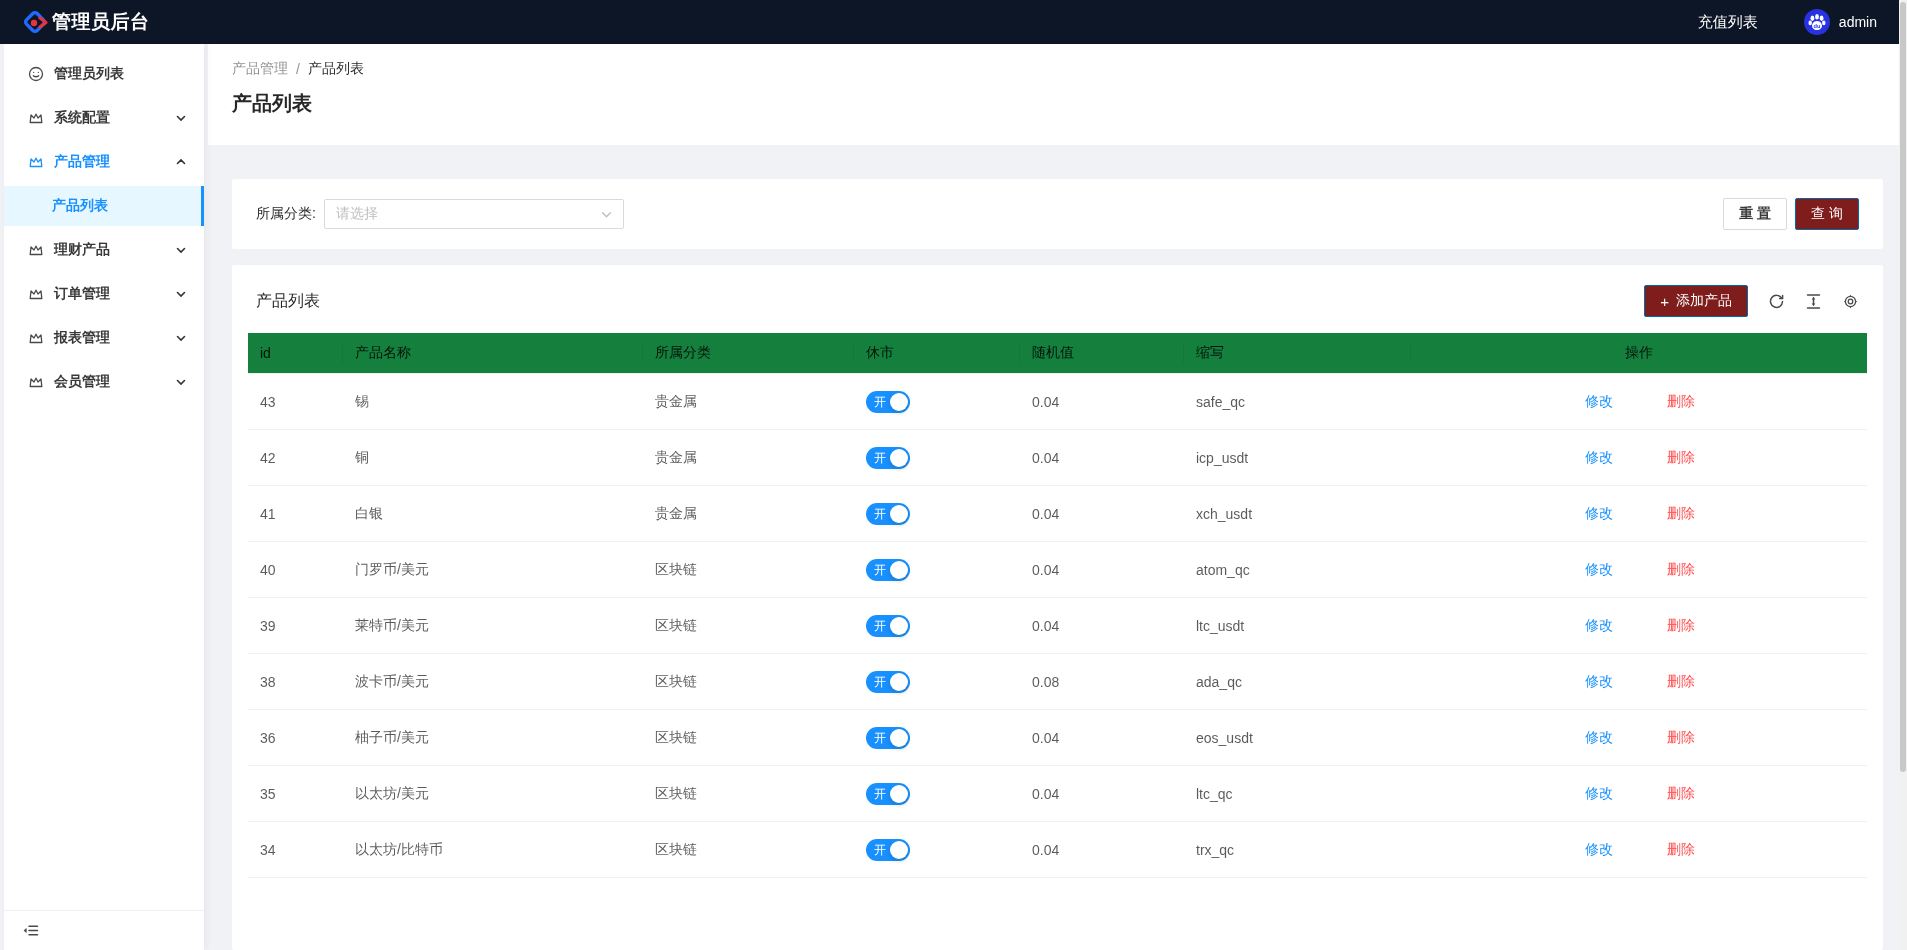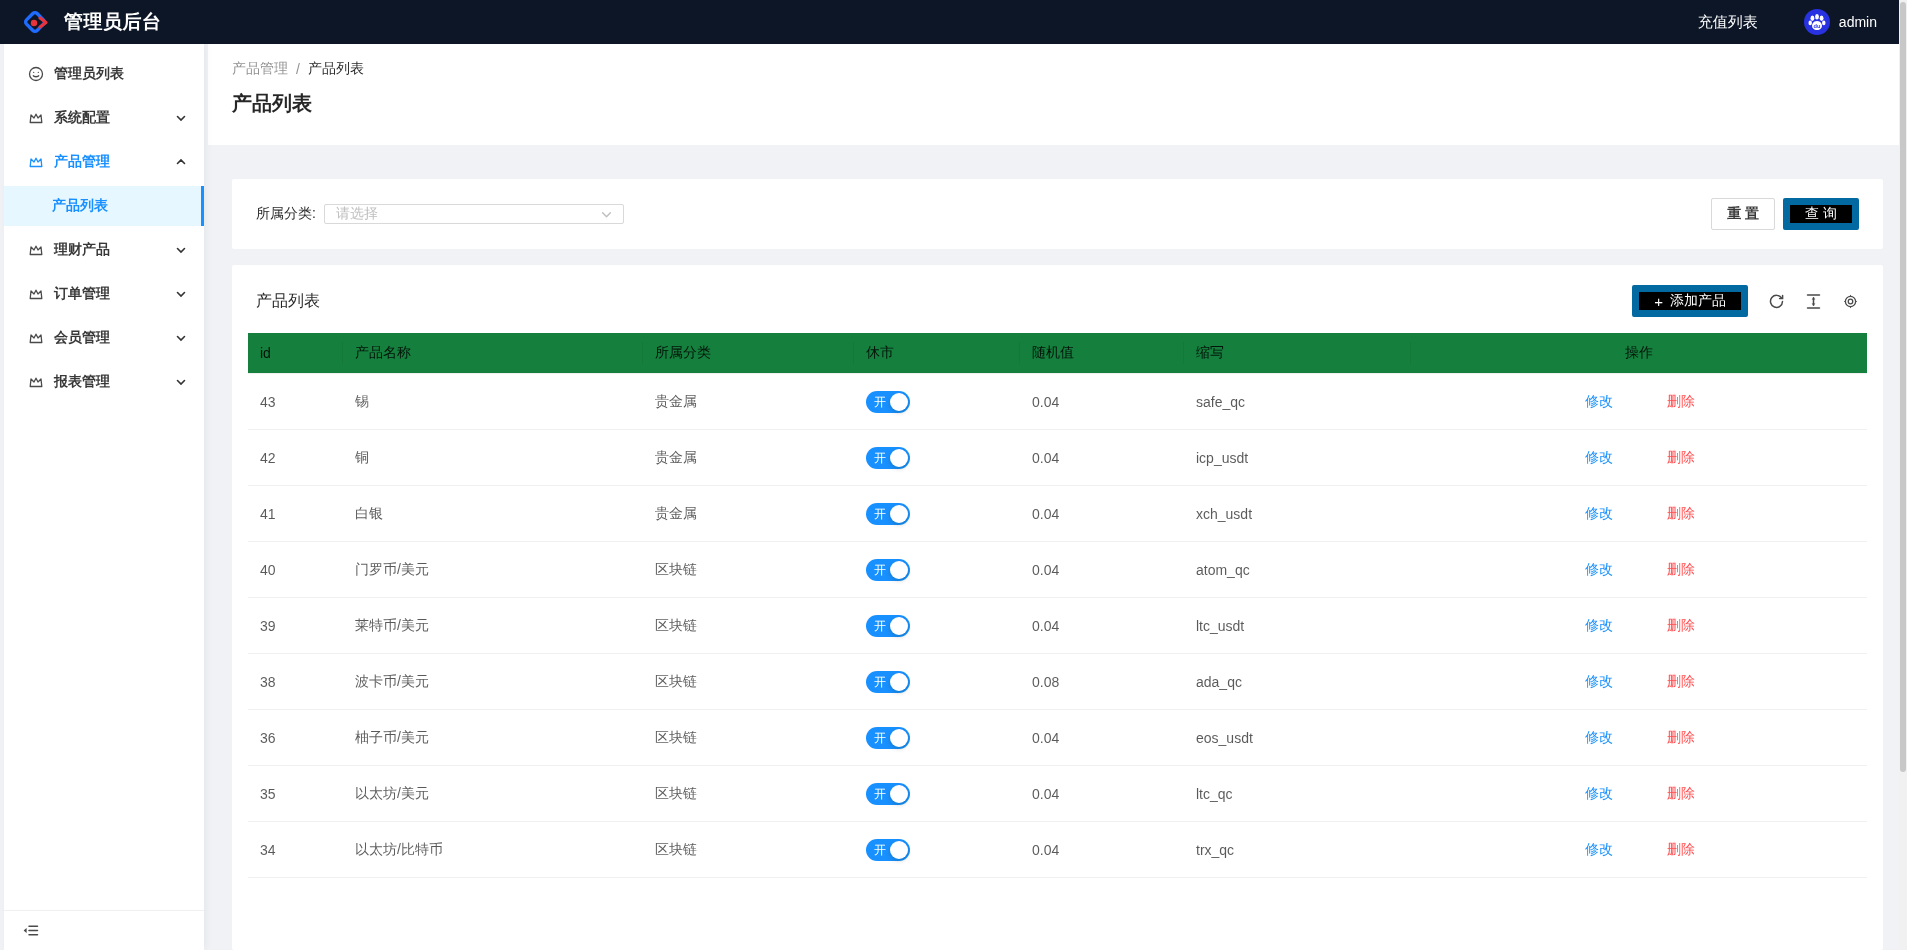--- a/index.html
+++ b/index.html
@@ -3,21 +3,21 @@
 <meta charset="utf-8">
 <style>
   * { margin:0; padding:0; box-sizing:border-box; }
   html,body { width:1907px; height:950px; overflow:hidden; }
   body { font-family:"Liberation Sans","DejaVu Sans",sans-serif; font-size:14px; color:rgba(0,0,0,.65); }
   .app { position:relative; width:1907px; height:950px; background:#f0f2f5; overflow:hidden; }
 
   
   .topbar { position:absolute; top:0; left:0; right:0; height:44px; background:#0d1626; display:flex; align-items:center; padding:0 30px 0 20px; z-index:30; }
   .logo { display:flex; align-items:center; }
-  .brand { color:#fff; font-size:19px; font-weight:bold; margin-left:14px; letter-spacing:.5px; }
+  .brand { color:#fff; font-size:19px; font-weight:bold; margin-left:2px; letter-spacing:.5px; }
   .topnav { margin-left:auto; display:flex; align-items:center; gap:34px; margin-right:46px;flex-direction:column; }
   .topnav-item { color:#fff; font-size:15px; cursor:pointer; padding:4px 0; }
   .user { display:flex; align-items:center; gap:9px; cursor:pointer; }
   .avatar { width:26px; height:26px; border-radius:50%; background:#2932e1; display:flex; align-items:center; justify-content:center; overflow:hidden; }
   .username { color:#fff; font-size:14px; }
 
   
   .sidebar { position:absolute; top:44px; left:4px; bottom:0; width:200px; background:#fff; box-shadow:2px 0 8px rgba(29,35,41,.05); z-index:20;font-weight:bold; }
   .menu { padding-top:6px; }
   .menu-item { height:40px; margin:4px 0; padding:0 18px 0 24px; display:flex; align-items:center; cursor:pointer; color:rgba(0,0,0,.78); font-size:14px; }
@@ -33,27 +33,27 @@
   .page-head { position:absolute; top:44px; left:208px; right:0; height:101px; background:#fff; padding:16px 24px 0; }
   .breadcrumb { font-size:14px; display:flex; gap:8px; align-items:center; }
   .crumb-link { color:rgba(0,0,0,.45); cursor:pointer; }
   .crumb-sep { color:rgba(0,0,0,.45); }
   .crumb-current { color:rgba(0,0,0,.85); }
   .page-title { margin-top:12px; font-size:20px; font-weight:bold; color:rgba(0,0,0,.85); }
 
   
   .filter-card { position:absolute; top:179px; left:232px; width:1651px; height:70px; background:#fff; border-radius:2px; display:flex; align-items:center; padding:0 24px; }
   .filter-label { color:rgba(0,0,0,.85); margin-right:8px; white-space:nowrap; }
-  .select { width:300px; height:20px; border:1px solid #d9d9d9; border-radius:2px; background:#fff; display:flex; align-items:center; padding:0 11px; cursor:pointer; }
+  .select { width:300px; height:30px; border:1px solid #d9d9d9; border-radius:2px; background:#fff; display:flex; align-items:center; padding:0 11px; cursor:pointer; }
   .select-placeholder { color:#bfbfbf; flex:1; }
   .select .sel-arrow { display:flex; }
   .filter-actions { margin-left:auto; display:flex; gap:8px; }
   .btn { height:32px; border-radius:2px; padding:0 15px; font-size:14px; display:inline-flex; align-items:center; justify-content:center; cursor:pointer; white-space:nowrap; }
   .btn-default { background:#fff; border:1px solid #d9d9d9; color:rgba(0,0,0,.78);font-weight:bold; }
-  .btn-primary { background:#000000; border:7px solid #0369a1; color:#fff; }
+  .btn-primary { background:#7f1d1d; border:1px solid #0369a1; color:#fff; }
 
   .table-card { position:absolute; top:265px; left:232px; width:1651px; bottom:0; background:#fff; border-radius:2px; overflow:hidden; }
   .card-toolbar { padding:20px 24px 16px; display:flex; align-items:center; }
   .card-title { font-size:16px; font-weight:500; color:rgba(0,0,0,.85); }
   .toolbar-right { margin-left:auto; display:flex; align-items:center; gap:20px; }
   .btn-add { gap:7px; }
   .tool-icon { width:17px; height:17px; display:flex; cursor:pointer; color:rgba(0,0,0,.75); }
 
   .table-wrap { margin:0 16px; }
   table { width:100%; border-collapse:collapse; table-layout:fixed; }
@@ -186,35 +186,35 @@
             </svg>
         </span>
       </div>
 
       <div class="menu-item">
         <span class="mi-icon">
           <svg width="16" height="16" viewBox="0 0 16 16" fill="none" stroke="#4a4a4a" stroke-width="1.3">
             <path d="M2.2 12.5 L3 5 L6 8 L8 4.2 L10 8 L13 5 L13.8 12.5 Z" stroke-linejoin="round"></path>
           </svg>
         </span>
+        <span class="mi-label">报表管理</span>
+        <span class="mi-arrow">
+          <svg width="10" height="10" viewBox="0 0 10 10" fill="none" stroke="#333" stroke-width="1.6" stroke-linecap="round">
+              <path d="M1.5 3.5 L5 7 L8.5 3.5"></path>
+            </svg>
+        </span>
+      </div>
+
+      <div class="menu-item">
+        <span class="mi-icon">
+          <svg width="16" height="16" viewBox="0 0 16 16" fill="none" stroke="#4a4a4a" stroke-width="1.3">
+            <path d="M2.2 12.5 L3 5 L6 8 L8 4.2 L10 8 L13 5 L13.8 12.5 Z" stroke-linejoin="round"></path>
+          </svg>
+        </span>
         <span class="mi-label">会员管理</span>
-        <span class="mi-arrow">
-          <svg width="10" height="10" viewBox="0 0 10 10" fill="none" stroke="#333" stroke-width="1.6" stroke-linecap="round">
-              <path d="M1.5 3.5 L5 7 L8.5 3.5"></path>
-            </svg>
-        </span>
-      </div>
-
-      <div class="menu-item">
-        <span class="mi-icon">
-          <svg width="16" height="16" viewBox="0 0 16 16" fill="none" stroke="#4a4a4a" stroke-width="1.3">
-            <path d="M2.2 12.5 L3 5 L6 8 L8 4.2 L10 8 L13 5 L13.8 12.5 Z" stroke-linejoin="round"></path>
-          </svg>
-        </span>
-        <span class="mi-label">报表管理</span>
         <span class="mi-arrow">
           <svg width="10" height="10" viewBox="0 0 10 10" fill="none" stroke="#333" stroke-width="1.6" stroke-linecap="round">
               <path d="M1.5 3.5 L5 7 L8.5 3.5"></path>
             </svg>
         </span>
       </div>
 
     </div>
     <div class="sidebar-footer">
       <span>

